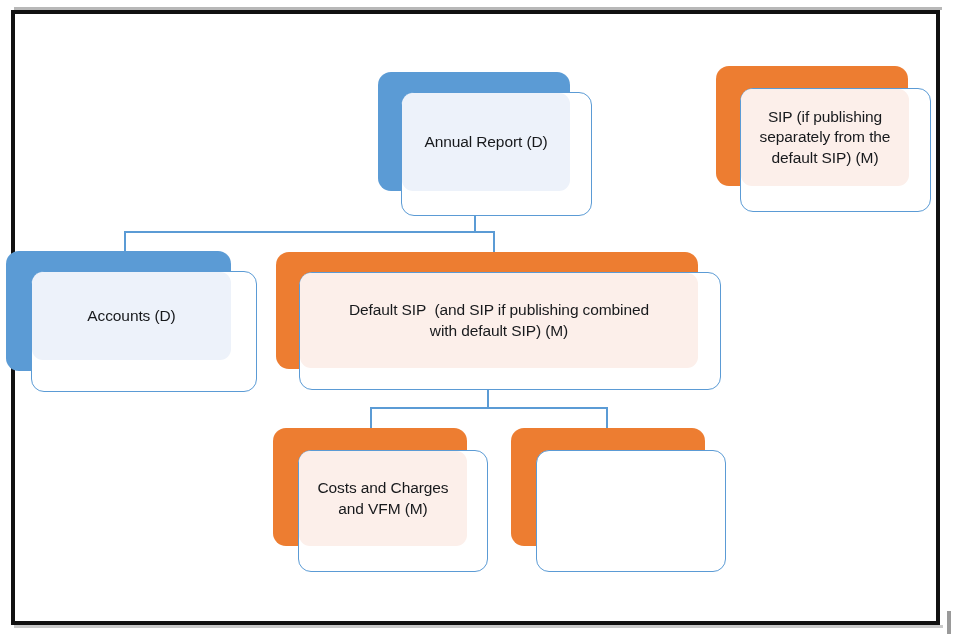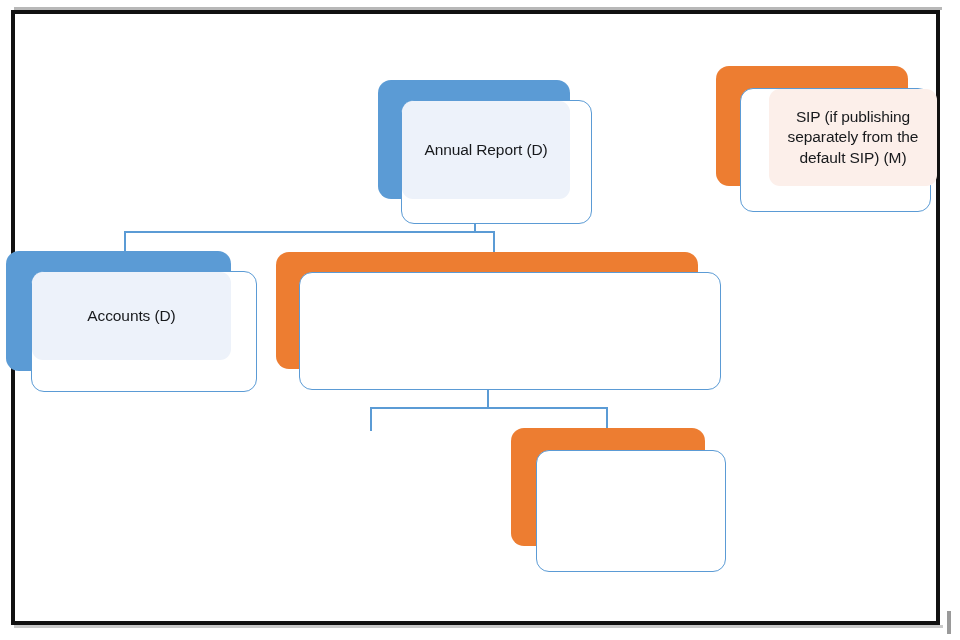--- a/index.html
+++ b/index.html
@@ -120,50 +120,62 @@
   <div class="conn v" style="left:474px; top:198px; width:2px; height:34px;"></div>
   <div class="conn h" style="left:124px; top:231px; width:371px; height:2px;"></div>
   <div class="conn v" style="left:124px; top:231px; width:2px; height:24px;"></div>
   <div class="conn v" style="left:493px; top:231px; width:2px; height:24px;"></div>
 
   <div class="conn v" style="left:487px; top:383px; width:2px; height:26px;"></div>
   <div class="conn h" style="left:370px; top:407px; width:238px; height:2px;"></div>
   <div class="conn v" style="left:370px; top:407px; width:2px; height:24px;"></div>
   <div class="conn v" style="left:606px; top:407px; width:2px; height:24px;"></div>
 
-  <div class="node blue" style="left:378px; top:80px; width:214px; height:144px;">
+  <div class="node blue" style="left:378px; top:72px; width:214px; height:144px;">
     <div class="shadow" style="left:0px; top:0px; width:192px; height:119px;"></div>
     <div class="card" style="left:23px; top:20px; width:191px; height:124px;"></div>
     <div class="inner" style="left:24px; top:21px; width:168px; height:98px;">
       <div class="label">Annual Report (D)</div>
     </div>
   </div>
 
   <div class="node orange" style="left:716px; top:66px; width:216px; height:146px;">
     <div class="shadow" style="left:0px; top:0px; width:192px; height:120px;"></div>
     <div class="card" style="left:24px; top:22px; width:191px; height:124px;"></div>
-    <div class="inner" style="left:25px; top:23px; width:168px; height:97px;margin-left:28px;">
+    <div class="inner" style="left:25px; top:23px; width:168px; height:97px;">
       <div class="label">SIP (if publishing
 separately from the
 default SIP) (M)</div>
     </div>
   </div>
 
   <div class="node blue" style="left:6px; top:251px; width:256px; height:142px;">
     <div class="shadow" style="left:0px; top:0px; width:225px; height:120px;"></div>
     <div class="card" style="left:25px; top:20px; width:226px; height:121px;"></div>
     <div class="inner" style="left:26px; top:21px; width:199px; height:88px;">
       <div class="label">Accounts (D)</div>
     </div>
   </div>
 
   <div class="node orange wide" style="left:276px; top:252px; width:446px; height:138px;">
     <div class="shadow" style="left:0px; top:0px; width:422px; height:117px;"></div>
     <div class="card" style="left:23px; top:20px; width:422px; height:118px;"></div>
+    <div class="inner" style="left:24px; top:21px; width:398px; height:95px;">
+      <div class="label">Default SIP  (and SIP if publishing combined
+with default SIP) (M)</div>
+    </div>
   </div>
 
+  <div class="node orange" style="left:273px; top:428px; width:216px; height:144px;">
+    <div class="shadow" style="left:0px; top:0px; width:194px; height:118px;"></div>
+    <div class="card" style="left:25px; top:22px; width:190px; height:122px;"></div>
+    <div class="inner" style="left:26px; top:23px; width:168px; height:95px;">
+      <div class="label">Costs and Charges
+and VFM (M)</div>
+    </div>
+  </div>
 
   <div class="node orange" style="left:511px; top:428px; width:216px; height:144px;">
     <div class="shadow" style="left:0px; top:0px; width:194px; height:118px;"></div>
     <div class="card" style="left:25px; top:22px; width:190px; height:122px;"></div>
   </div>
 
 </div>
 
 </body></html>

